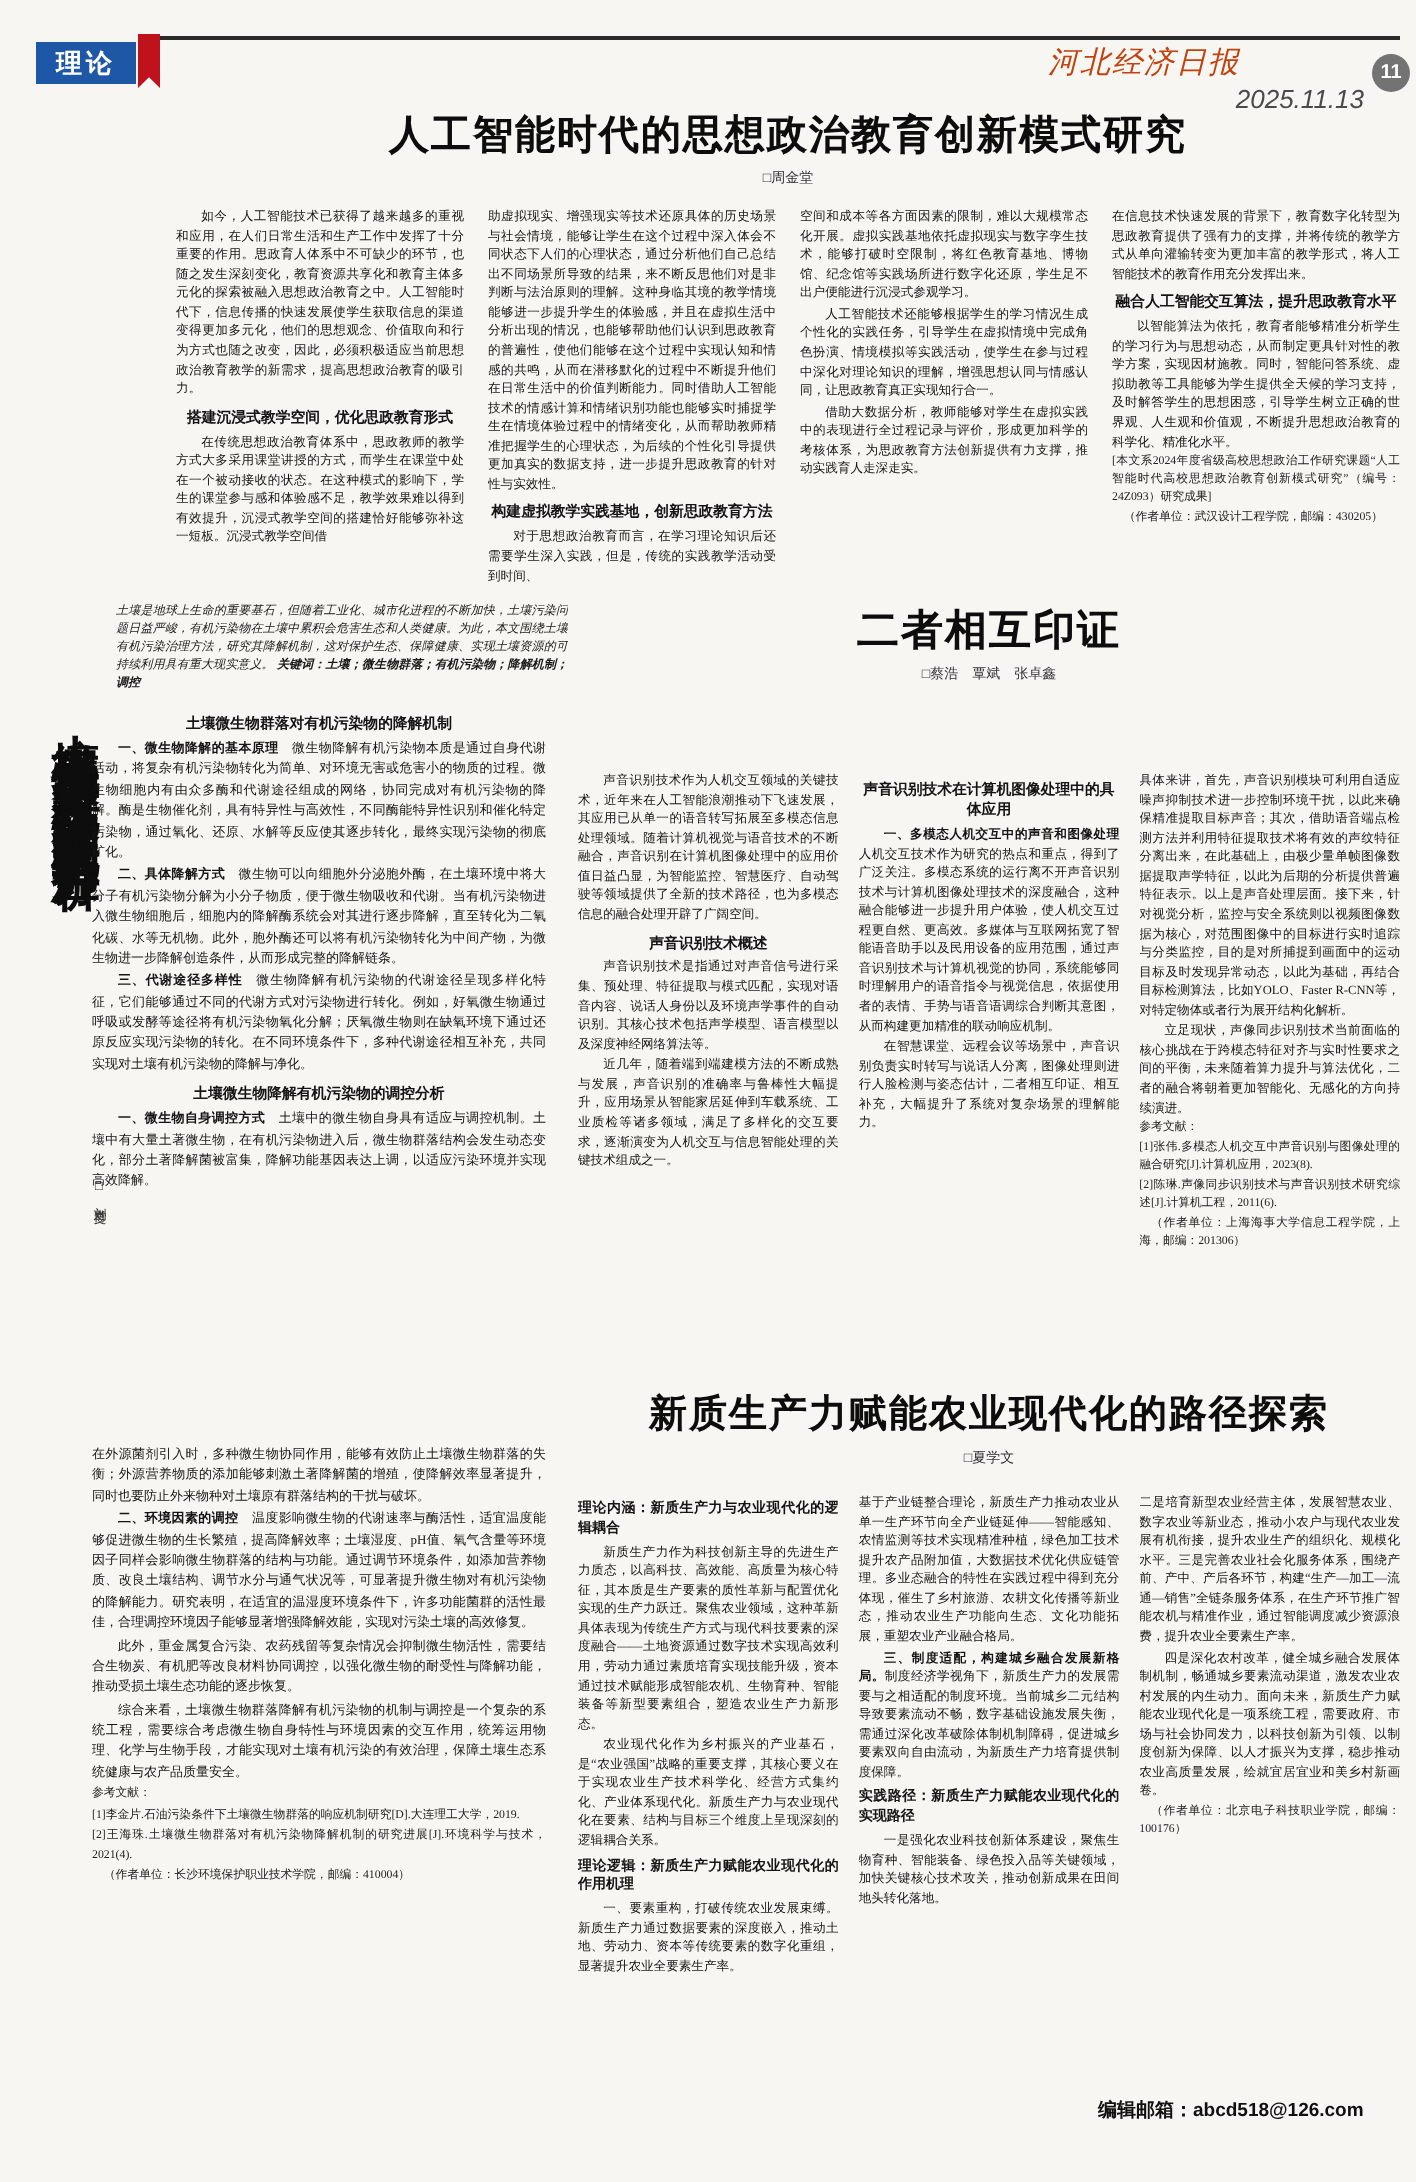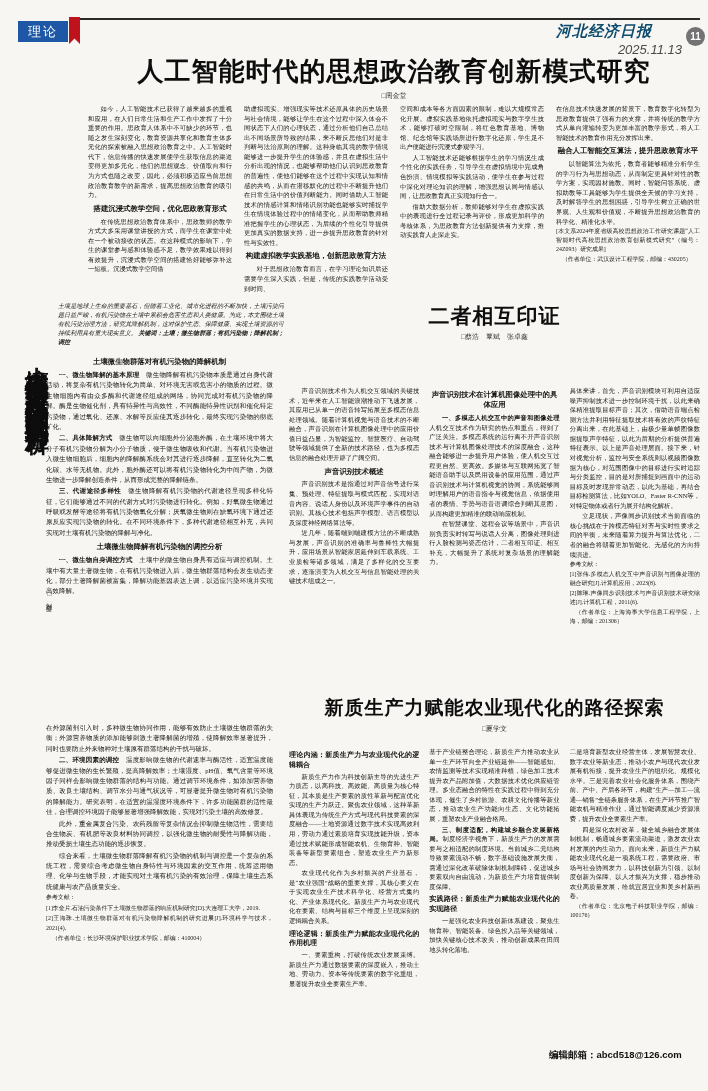--- a/index.html
+++ b/index.html
@@ -6,31 +6,31 @@
   .page{
     position:relative;width:708px;height:1091px;margin:0 auto;
     background:#f7f6f2;overflow:hidden;
     font-family:"Liberation Serif","DejaVu Serif",serif;color:#171513;
   }
   
   .hdr-rule{position:absolute;left:80px;top:18px;width:620px;height:2px;background:#2a2a2a;}
   .section-box{
     position:absolute;left:18px;top:21px;width:50px;height:21px;
     background:#1d57a5;color:#fff;font-family:"Liberation Sans",sans-serif;
-    font-weight:400;font-size:13px;display:flex;align-items:center;justify-content:center;
+    font-weight:700;font-size:13px;display:flex;align-items:center;justify-content:center;
     letter-spacing:2px;
   }
   .ribbon{
     position:absolute;left:69px;top:17px;width:11px;height:27px;background:#c0121d;
     clip-path:polygon(0 0,100% 0,100% 100%,50% 80%,0 100%);
   }
   .masthead{
-    position:absolute;right:24px;top:22px;width:160px;text-align:center;
-    font-family:"Liberation Serif",serif;font-style:italic;font-weight:700;
-    font-size:15px;color:#0c4a6e;letter-spacing:1px;
+    position:absolute;right:24px;top:22px;width:160px;text-align:left;
+    font-family:"Liberation Serif",serif;font-style:italic;font-weight:400;
+    font-size:15px;color:#c2410c;letter-spacing:1px;
   }
   .hdr-date{position:absolute;right:26px;top:42px;font-size:13px;color:#4a4a4a;
     font-family:"Liberation Sans",sans-serif;font-style:italic;}
   .page-circle{
     position:absolute;left:686px;top:27px;width:19px;height:19px;border-radius:50%;
     background:#737373;color:#fff;font-family:"Liberation Sans",sans-serif;
     font-weight:700;font-size:10px;display:flex;align-items:center;justify-content:center;
   }
   
   .a-title{font-family:"Liberation Sans",sans-serif;font-weight:900;color:#0d0d0d;
@@ -43,21 +43,21 @@
   .col p.b-cont,.col p.b-ref,.col p.b-note{text-indent:0;}
   .col p.b-ref{font-size:5.9px;color:#23211f;}
   .col p.b-note{font-size:5.9px;color:#23211f;text-indent:1em;}
   .sub-h{font-family:Liberation Sans, sans-serif;font-weight:700;font-size:7.4px;
     text-align:center;margin:4px 0 3px 0;line-height:1.35;}
   .sub-hb{font-family:"Liberation Sans",sans-serif;font-weight:700;font-size:7px;
     margin:3px 0 2px 0;line-height:1.4;}
   .col b{font-family:"Liberation Sans",sans-serif;font-weight:700;}
   
   .art-ai{position:absolute;left:88px;top:56px;width:612px;}
-  .art-ai .a-title{font-size:26px;}
+  .art-ai .a-title{font-size:20px;}
   .art-ai-cols{left:88px;top:104px;width:612px;height:196px;gap:12px;}
   
   .soil-abstract{
     position:absolute;left:58px;top:302px;width:226px;height:47px;overflow:hidden;
     font-style:italic;font-size:6px;line-height:1.5;text-align:justify;color:#1c1a18;
   }
   .soil-abstract .kw{font-weight:700;}
   .soil-vtitle{
     position:absolute;left:19px;top:347px;height:642px;width:36px;
     writing-mode:vertical-rl;text-orientation:upright;

